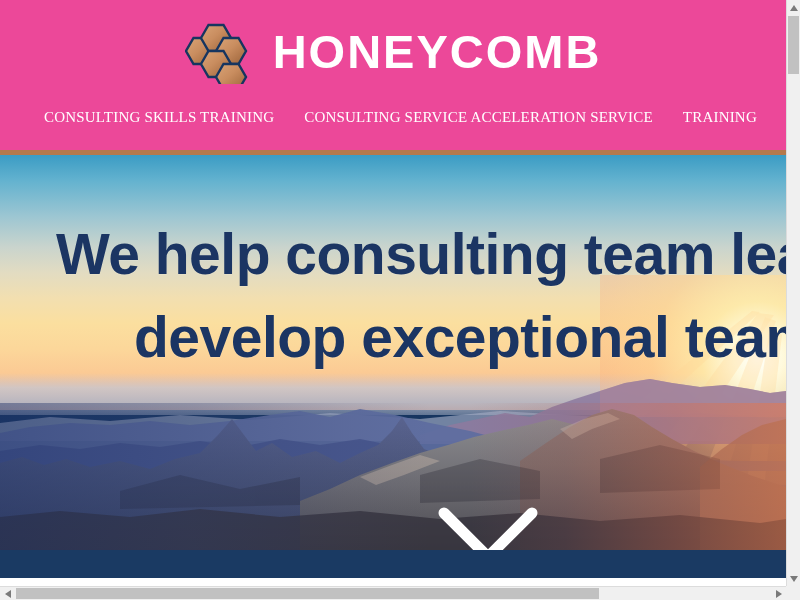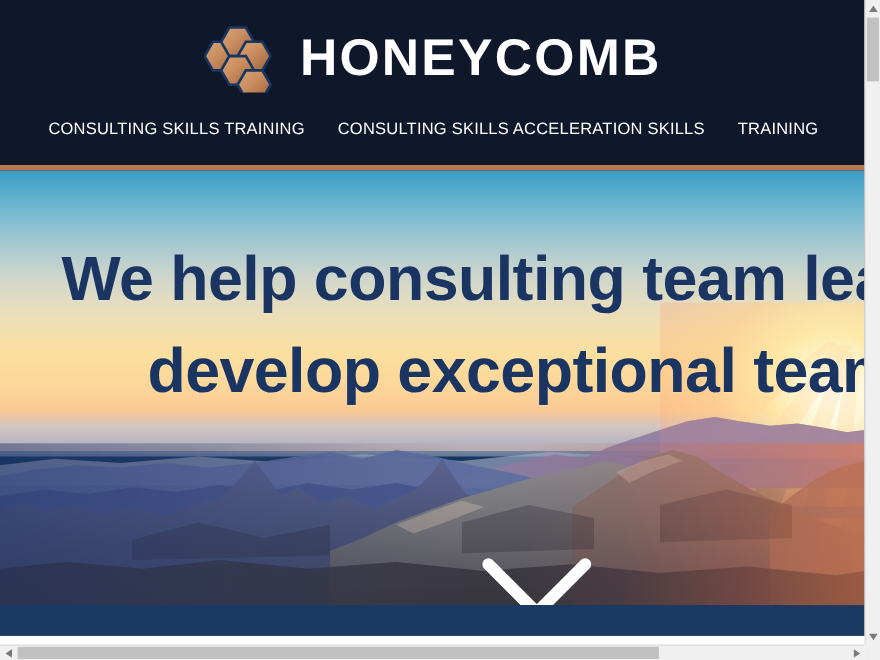--- a/index.html
+++ b/index.html
@@ -21,21 +21,21 @@
     overflow: hidden;
     background: #163560;
   }
 
   
   #site-header {
     position: absolute;
     left: 0; top: 0;
     width: 786px;
     height: 150px;
-    background: #0f172a;
+    background: #ec4899;
   }
 
   #logo-block {
     position: absolute;
     left: 0; top: 12px;
     width: 786px;
     height: 78px;
     display: flex;
     align-items: center;
     justify-content: center;
@@ -69,21 +69,21 @@
     box-sizing: border-box;
   }
 
   .nav-item {
     color: #ffffff;
     font-size: 15px;
     letter-spacing: 0.2px;
     white-space: nowrap;
     margin-right: 30px;
     cursor: pointer;
-    font-family: Liberation Sans, sans-serif;
+    font-family: Liberation Serif, serif;
   }
 
   
   #copper-rule {
     position: absolute;
     left: 0; top: 150px;
     width: 786px;
     height: 5px;
     background: #b5794c;
   }
@@ -340,21 +340,21 @@
           <polygon points="20,33 27.5,20 42.5,20 50,33 42.5,46 27.5,46" transform="translate(-4,13)"></polygon>
 
           <polygon points="20,33 27.5,20 42.5,20 50,33 42.5,46 27.5,46" transform="translate(11,26)"></polygon>
         </g>
       </svg>
       <div id="brand-name">HONEYCOMB</div>
     </div>
 
     <nav id="main-nav">
       <span class="nav-item">CONSULTING SKILLS TRAINING</span>
-      <span class="nav-item">CONSULTING SKILLS ACCELERATION SKILLS</span>
+      <span class="nav-item">CONSULTING SERVICE ACCELERATION SERVICE</span>
       <span class="nav-item">TRAINING</span>
     </nav>
   </div>
 
   <div id="copper-rule"></div>
 
   <div id="hero">
 
     <div id="hero-sky"></div>
     <div id="haze-band"></div>

